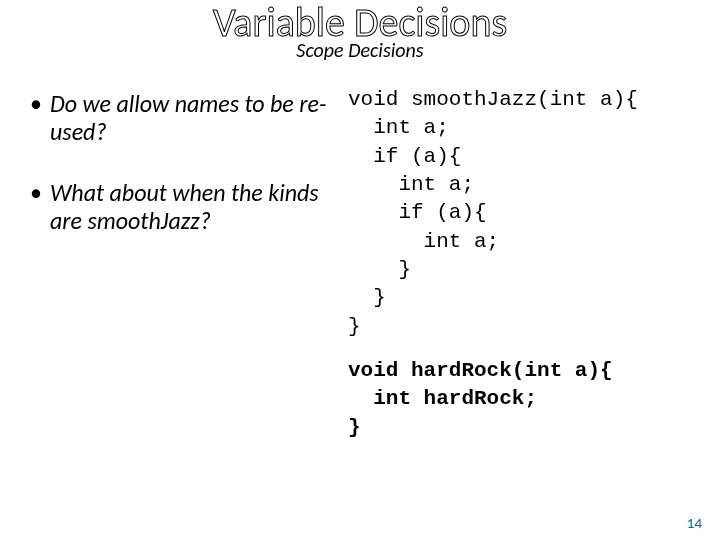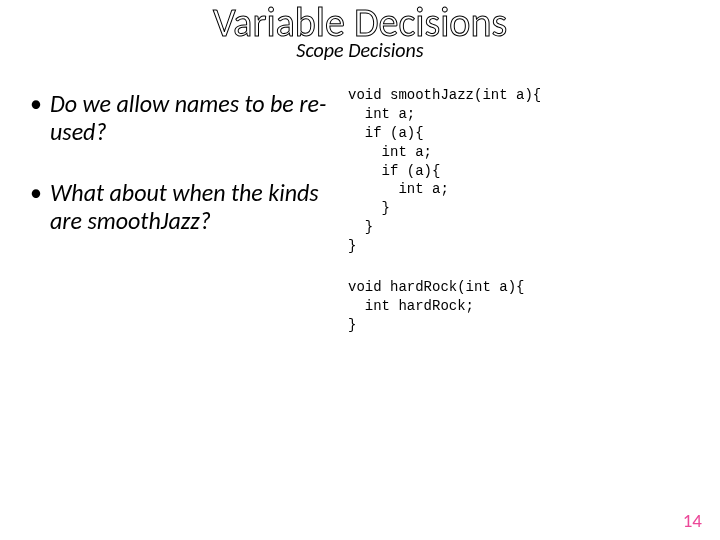--- a/index.html
+++ b/index.html
@@ -62,34 +62,35 @@
   .bullet .txt {
     flex: 1 1 auto;
     font-style: italic;
   }
   .right {
     flex: 1 1 auto;
     padding-top: 2px;
   }
   pre.code {
     font-family: "Courier New", Courier, monospace;
-    font-size: 14px;
+    font-size: 21px;
     line-height: 1.35;
     white-space: pre;
     margin: 0;
   }
   pre.code + pre.code {
-    margin-top: 22px;
+    margin-top: 16px;
+    font-weight: bold;
   }
   .pagenum {
     position: absolute;
     right: 18px;
     bottom: 10px;
-    font-size: 19px;
-    color: #ec4899;
+    font-size: 15px;
+    color: #0369a1;
   }
 </style>
 </head>
 <body>
 
 <div class="slide">
 
   <div class="title">Variable Decisions</div>
   <div class="subtitle">Scope Decisions</div>
 

